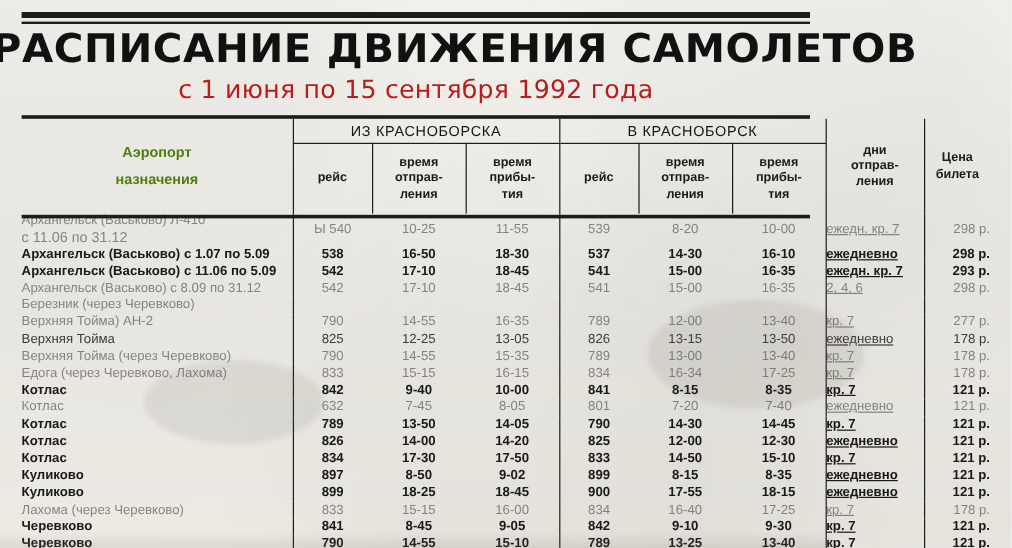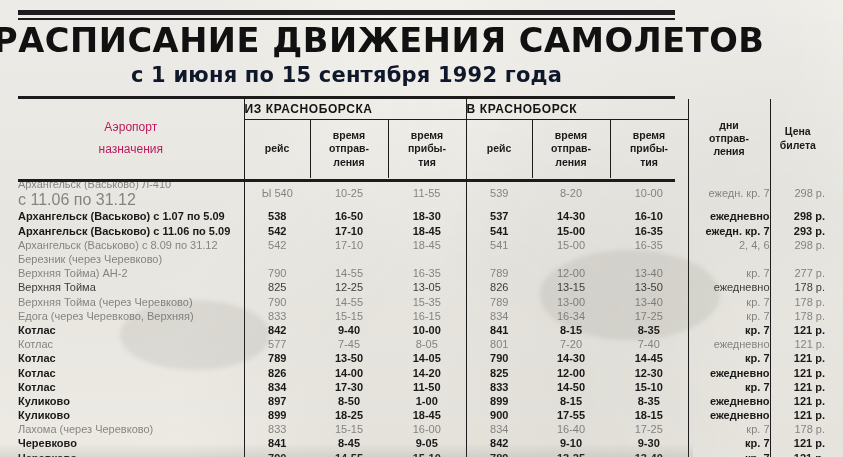--- a/index.html
+++ b/index.html
@@ -62,23 +62,23 @@
     font-weight: 700;
     font-size: 33px;
     letter-spacing: 0.5px;
     color: #111;
     line-height: 1.05;
     white-space: nowrap;
     transform: scaleX(1.02);
   }
   .title-sub {
     font-family: "DejaVu Sans", sans-serif;
-    font-weight: 700;
+    font-weight: 400;
     font-size: 21px;
-    color: #0f172a;
+    color: #b91c1c;
     margin-top: 4px;
     letter-spacing: 0.2px;
   }
 
   
   .head-rule {
     position: absolute;
     left: 18px;
     right: 18px;
     top: 96px;
@@ -102,42 +102,42 @@
   table.sched th, table.sched td {
     padding: 0;
     vertical-align: middle;
   }
   .vline {
     border-left: 1.5px solid #1c1c1c;
   }
 
   
   thead .grp {
-    text-align: left;
+    text-align: center;
     font-size: 12px;
-    font-weight: 700;
+    font-weight: 400;
     letter-spacing: 0.6px;
     height: 20px;
     color: #141414;
     border-bottom: 1.5px solid #1c1c1c;
   }
   thead .sub {
     text-align: center;
     font-size: 10.5px;
     font-weight: 700;
     color: #1b1b1b;
     height: 58px;
     line-height: 1.25;
     padding: 2px 1px;
   }
   thead .airport-cell {
     text-align: center;
     font-size: 12px;
-    font-weight: 400;
-    color: #be185d;
+    font-weight: 700;
+    color: #4d7c0f;
     line-height: 1.8;
     vertical-align: middle;
   }
   .hdr-bottom-rule {
     position: absolute;
     left: 18px;
     right: 18px;
     top: 179px;
     height: 2.5px;
     background: #1c1c1c;
@@ -149,21 +149,21 @@
     font-size: 11px;
     line-height: 1.18;
     white-space: nowrap;
     color: #191919;
   }
   td.dest {
     padding-left: 4px;
     text-align: left;
   }
   td.num { text-align: center; }
-  td.days { text-align: right; }
+  td.days { text-align: left; text-decoration: underline; }
   td.price { text-align: right; padding-right: 8px; }
   .bold { font-weight: 700; }
   .faint { color: #5d5d5d; }
   .mid { color: #3c3c3c; }
 
   
   .worn { opacity: 0.72; }
 
   
   .sep-l { border-left: 1.5px solid #1c1c1c; }
@@ -252,21 +252,21 @@
           </th>
           <th class="sub vline">
             <div>время</div>
             <div>прибы-</div>
             <div>тия</div>
           </th>
         </tr>
       </thead>
       <tbody id="rows-body">
           <tr style="height: 26px;">
-            <td class="dest faint worn">Архангельск  (Васьково)  Л-410<div style="font-size: 16px;">с 11.06 по 31.12</div></td>
+            <td class="dest faint worn">Архангельск  (Васьково)  Л-410<div style="font-size: 12px;">с 11.06 по 31.12</div></td>
             <td class="num sep-l faint worn">Ы 540</td>
             <td class="num faint worn">10-25</td>
             <td class="num faint worn">11-55</td>
             <td class="num sep-l faint worn">539</td>
             <td class="num faint worn">8-20</td>
             <td class="num faint worn">10-00</td>
             <td class="days sep-l faint worn">ежедн. кр. 7</td>
             <td class="price sep-l faint worn">298 р.</td>
           </tr>
           <tr>
@@ -340,21 +340,21 @@
             <td class="num sep-l faint worn">790</td>
             <td class="num faint worn">14-55</td>
             <td class="num faint worn">15-35</td>
             <td class="num sep-l faint worn">789</td>
             <td class="num faint worn">13-00</td>
             <td class="num faint worn">13-40</td>
             <td class="days sep-l faint worn">кр. 7</td>
             <td class="price sep-l faint worn">178 р.</td>
           </tr>
           <tr>
-            <td class="dest faint worn">Едога (через Черевково, Верхняя)</td>
+            <td class="dest faint worn">Едога (через Черевково, Лахома)</td>
             <td class="num sep-l faint worn">833</td>
             <td class="num faint worn">15-15</td>
             <td class="num faint worn">16-15</td>
             <td class="num sep-l faint worn">834</td>
             <td class="num faint worn">16-34</td>
             <td class="num faint worn">17-25</td>
             <td class="days sep-l faint worn">кр. 7</td>
             <td class="price sep-l faint worn">178 р.</td>
           </tr>
           <tr>
@@ -363,21 +363,21 @@
             <td class="num bold">9-40</td>
             <td class="num bold">10-00</td>
             <td class="num sep-l bold">841</td>
             <td class="num bold">8-15</td>
             <td class="num bold">8-35</td>
             <td class="days sep-l bold">кр. 7</td>
             <td class="price sep-l bold">121 р.</td>
           </tr>
           <tr>
             <td class="dest faint worn">Котлас</td>
-            <td class="num sep-l faint worn">577</td>
+            <td class="num sep-l faint worn">632</td>
             <td class="num faint worn">7-45</td>
             <td class="num faint worn">8-05</td>
             <td class="num sep-l faint worn">801</td>
             <td class="num faint worn">7-20</td>
             <td class="num faint worn">7-40</td>
             <td class="days sep-l faint worn">ежедневно</td>
             <td class="price sep-l faint worn">121 р.</td>
           </tr>
           <tr>
             <td class="dest bold">Котлас</td>
@@ -398,32 +398,32 @@
             <td class="num sep-l bold">825</td>
             <td class="num bold">12-00</td>
             <td class="num bold">12-30</td>
             <td class="days sep-l bold">ежедневно</td>
             <td class="price sep-l bold">121 р.</td>
           </tr>
           <tr>
             <td class="dest bold">Котлас</td>
             <td class="num sep-l bold">834</td>
             <td class="num bold">17-30</td>
-            <td class="num bold">11-50</td>
+            <td class="num bold">17-50</td>
             <td class="num sep-l bold">833</td>
             <td class="num bold">14-50</td>
             <td class="num bold">15-10</td>
             <td class="days sep-l bold">кр. 7</td>
             <td class="price sep-l bold">121 р.</td>
           </tr>
           <tr>
             <td class="dest bold">Куликово</td>
             <td class="num sep-l bold">897</td>
             <td class="num bold">8-50</td>
-            <td class="num bold">1-00</td>
+            <td class="num bold">9-02</td>
             <td class="num sep-l bold">899</td>
             <td class="num bold">8-15</td>
             <td class="num bold">8-35</td>
             <td class="days sep-l bold">ежедневно</td>
             <td class="price sep-l bold">121 р.</td>
           </tr>
           <tr>
             <td class="dest bold">Куликово</td>
             <td class="num sep-l bold">899</td>
             <td class="num bold">18-25</td>

